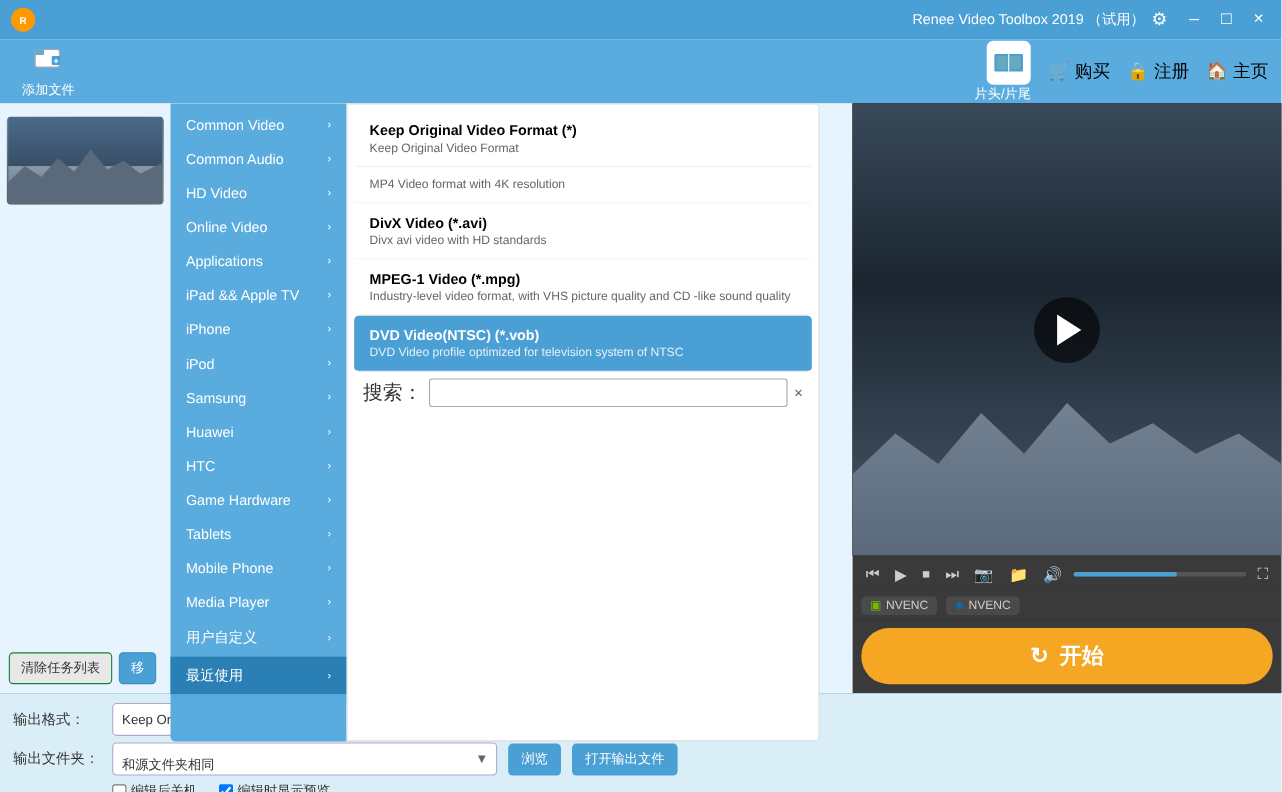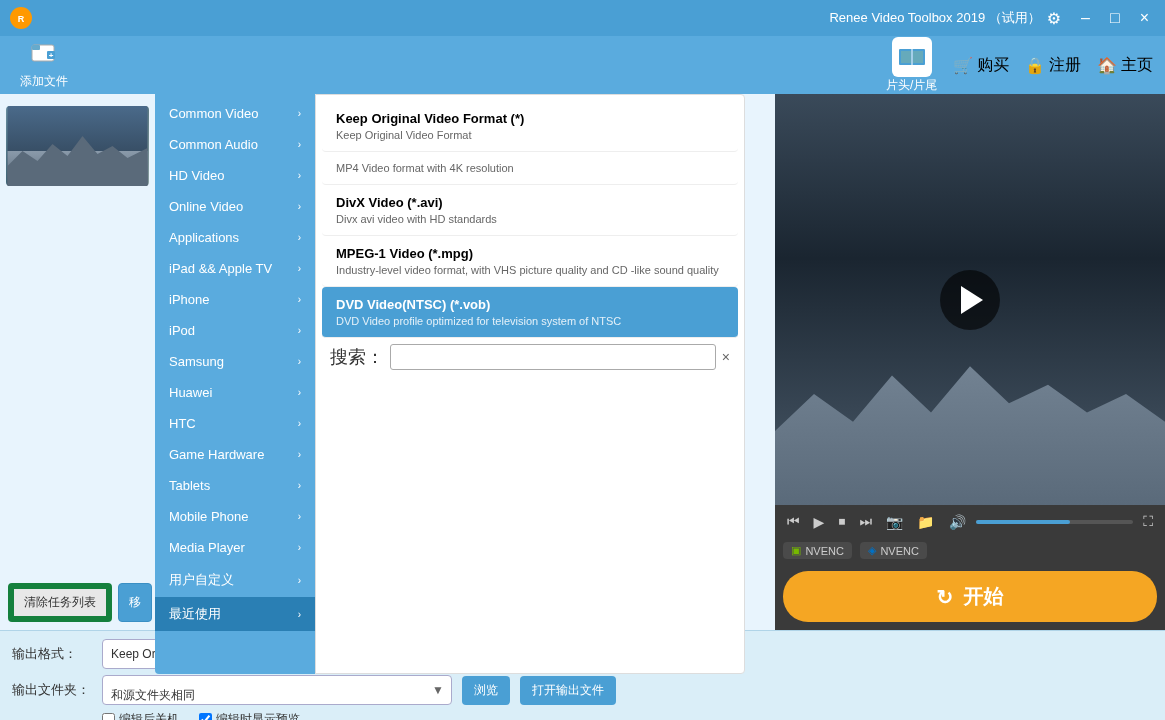--- a/index.html
+++ b/index.html
@@ -80,21 +80,21 @@
       height: 40px;
       display: flex;
       align-items: center;
       justify-content: center;
       color: #4a9fd4;
       font-size: 20px;
     }
     .header-section {
       display: flex;
       flex-direction: column;
-      align-items: center;
+      align-items: flex-end;
       font-size: 12px;
       color: white;
     }
 
     
     .main-area {
       display: flex;
       height: calc(720px - 36px - 58px - 90px);
       position: relative;
     }
@@ -302,21 +302,21 @@
     .taskbar-btns {
       position: absolute;
       bottom: 92px;
       left: 0;
       display: flex;
       gap: 6px;
       padding: 6px 8px;
     }
     .taskbar-btn {
       background: #e8e8e8;
-      border: 6px solid #15803d;
+      border: 1px solid #15803d;
       border-radius: 4px;
       padding: 5px 10px;
       font-size: 12px;
       cursor: pointer;
       color: #333;
     }
     .taskbar-btn-blue {
       background: #4a9fd4;
       color: white;
       border: 1px solid #3a8fc4;

